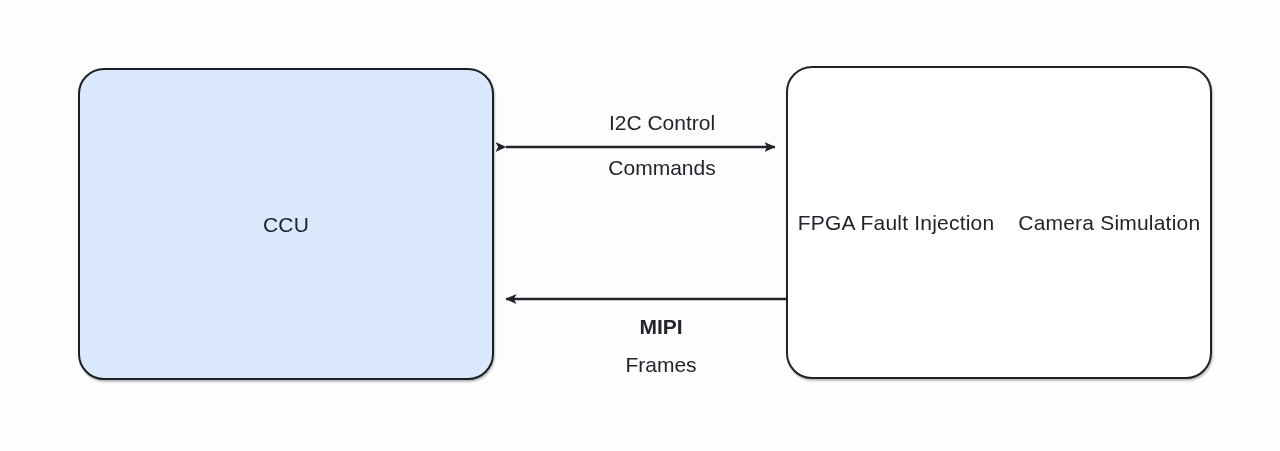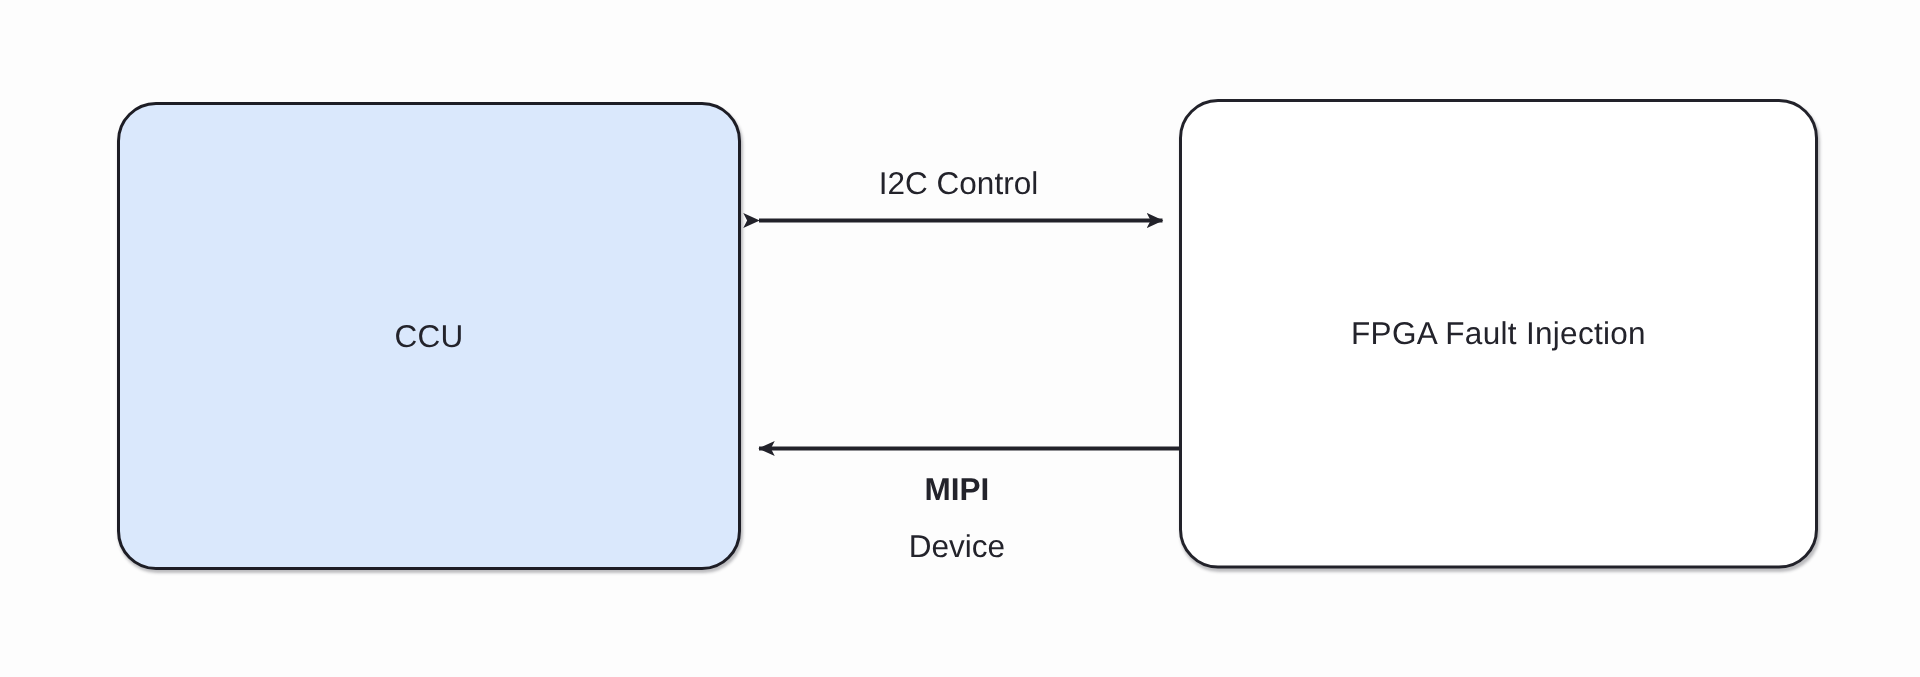--- a/index.html
+++ b/index.html
@@ -55,20 +55,21 @@
     text-align: center;
   }
   .edge-label {
     position: absolute;
     color: #23232b;
     font-size: 21px;
     line-height: 24px;
     white-space: nowrap;
     text-align: center;
     transform: translateX(-50%);
+    margin-left: 23px;
   }
   #label-i2c-control  { left: 639px; top: 111px; }
   #label-i2c-commands { left: 639px; top: 156px; }
   #label-mipi         { left: 638px; top: 315px; font-weight: bold; }
   #label-frames       { left: 638px; top: 353px; }
   #edges-layer {
     position: absolute;
     left: 0;
     top: 0;
     width: 1280px;
@@ -80,20 +81,21 @@
 <body>
 
 <div id="diagram-canvas">
 
   <div class="node-box" id="node-dut">
     <div class="node-label-line">CCU</div>
   </div>
 
   <div class="node-box" id="node-fpga">
     <div class="node-label-line">FPGA Fault Injection</div>
+    <div class="node-label-line">Camera Simulation</div>
   </div>
 
   <svg id="edges-layer" viewBox="0 0 1280 451" width="1280" height="451">
     <defs>
       <marker id="arrow-right" markerWidth="12" markerHeight="12" refX="10.5" refY="5" orient="auto" markerUnits="userSpaceOnUse">
         <path d="M0,0 L11,5 L0,10 L2.6,5 Z" fill="#22222a"></path>
       </marker>
       <marker id="arrow-left" markerWidth="12" markerHeight="12" refX="10.5" refY="5" orient="auto" markerUnits="userSpaceOnUse">
         <path d="M0,0 L11,5 L0,10 L2.6,5 Z" fill="#22222a"></path>
       </marker>
@@ -102,16 +104,17 @@
     <g>
       <line x1="506" y1="147" x2="775" y2="147" stroke="#22222a" stroke-width="2.6" marker-start="url(#arrow-left)" marker-end="url(#arrow-right)"></line>
     </g>
 
     <g>
       <line x1="786" y1="299" x2="506" y2="299" stroke="#22222a" stroke-width="2.6" marker-end="url(#arrow-left)"></line>
     </g>
   </svg>
 
   <div class="edge-label" id="label-i2c-control">I2C Control</div>
+  <div class="edge-label" id="label-i2c-commands">Commands</div>
   <div class="edge-label" id="label-mipi">MIPI</div>
-  <div class="edge-label" id="label-frames">Device</div>
+  <div class="edge-label" id="label-frames">Frames</div>
 
 </div>
 
 </body></html>

